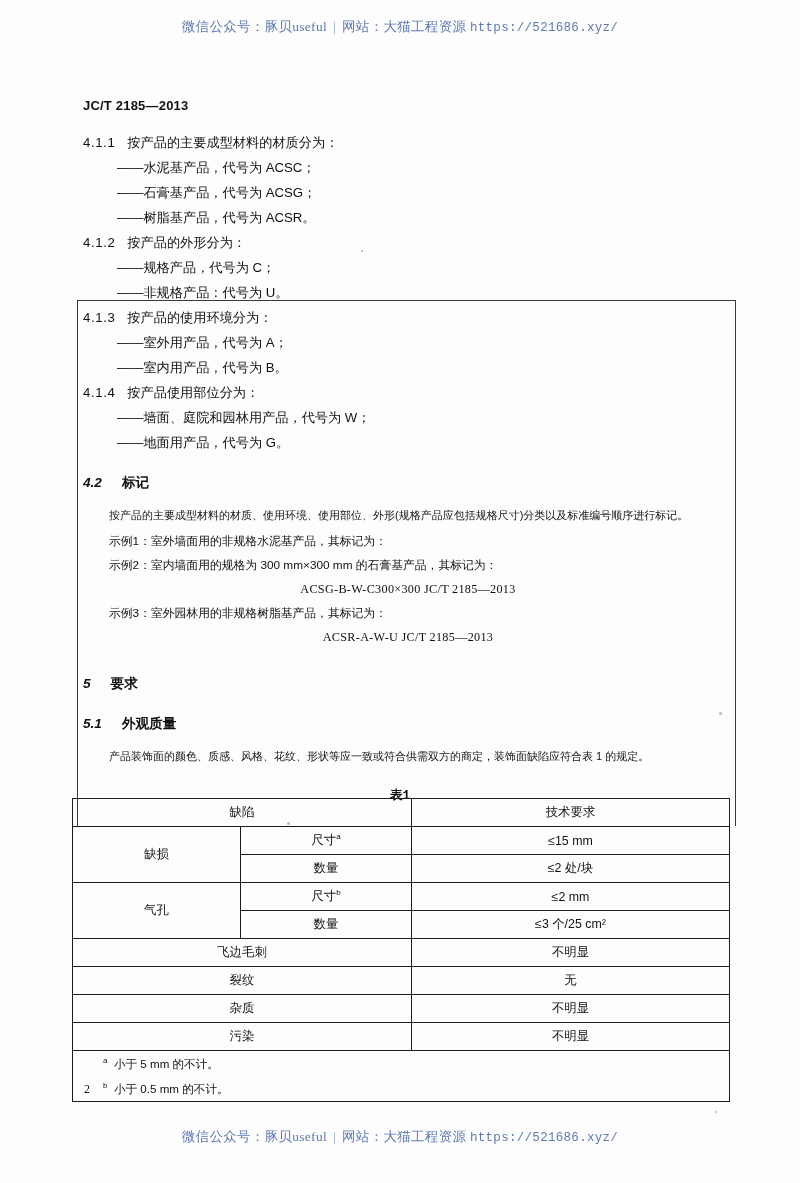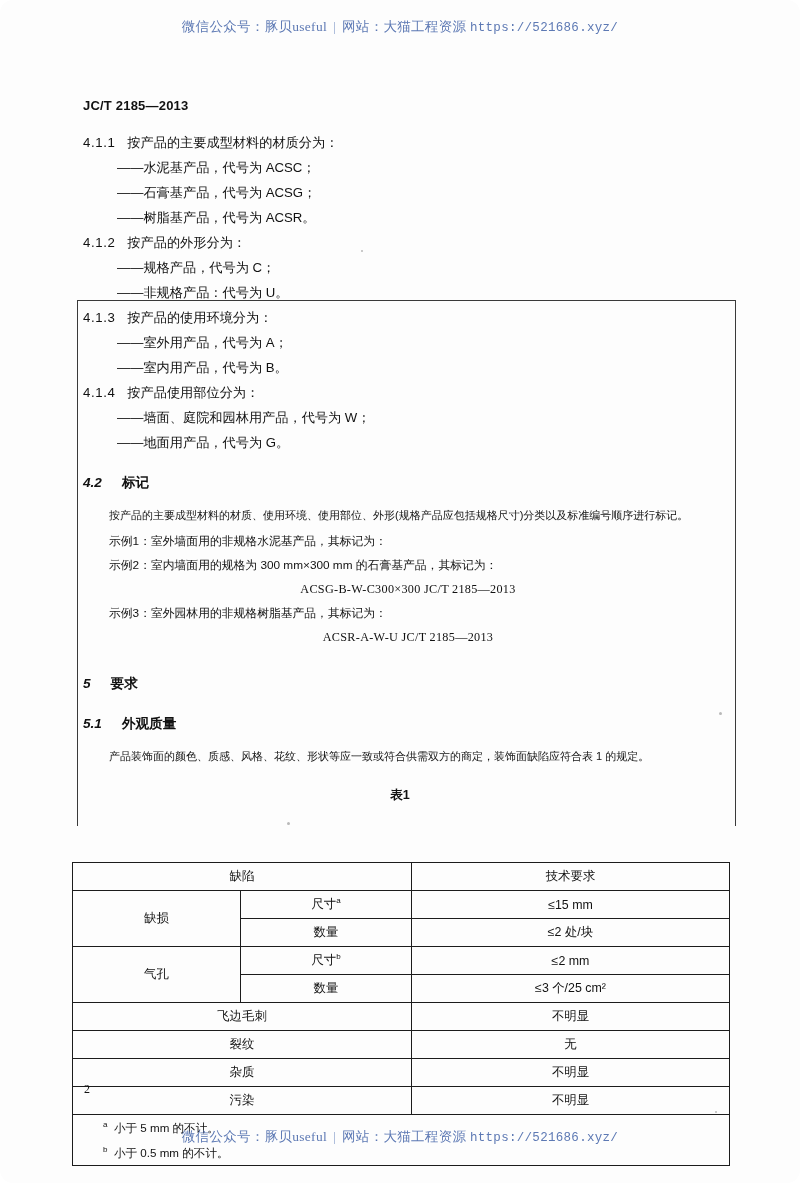--- a/index.html
+++ b/index.html
@@ -129,25 +129,26 @@
 
   
   .table-caption {
     position: absolute;
     left: 0;
     top: 787px;
     width: 800px;
     text-align: center;
     font-size: 12.6px;
     font-weight: bold;
+    font-family: Liberation Mono, monospace;
   }
   table.spec {
     position: absolute;
     left: 72px;
-    top: 862px;
+    top: 798px;
     width: 657px;
     border-collapse: collapse;
     table-layout: fixed;
   }
   table.spec td {
     border: 1.1px solid #1c1c1c;
     text-align: center;
     font-size: 12.4px;
     height: 27px;
     padding: 0 4px;

